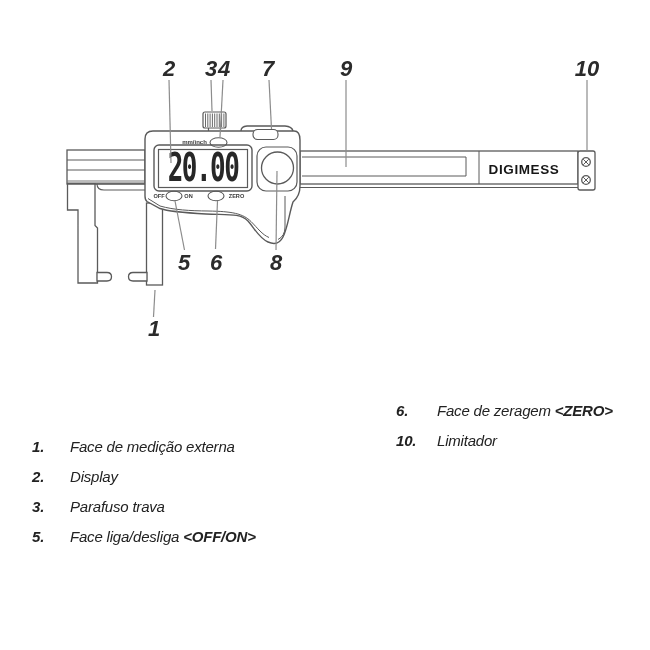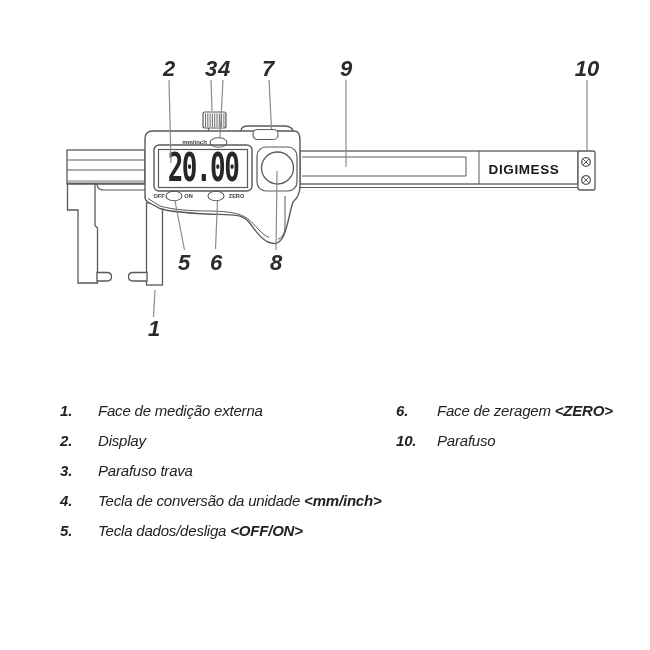--- a/index.html
+++ b/index.html
@@ -6,21 +6,21 @@
   #page{position:relative;width:650px;height:650px;background:#ffffff;overflow:hidden;
         font-family:"Liberation Sans",sans-serif;}
   svg{position:absolute;left:0;top:0;}
   
   .co   {font:italic 700 22px "Liberation Sans",sans-serif;fill:#2b2b2b;text-anchor:middle;}
   .tiny {font:700 5.6px "Liberation Sans",sans-serif;fill:#3a3a3a;text-anchor:middle;}
   .brand{font:700 13.5px "Liberation Sans",sans-serif;fill:#161616;text-anchor:middle;letter-spacing:.6px;}
   .lcd  {font:700 26px "DejaVu Sans Mono",monospace;fill:#272727;text-anchor:middle;letter-spacing:-1.5px;}
   
   .legend-col{position:absolute;top:396px;}
-  .legend-col.left {left:60px;width:330px;}
+  .legend-col.left {left:32px;width:330px;margin-top:36px;}
   .legend-col.right{left:396px;width:240px;}
   .lrow{height:30px;line-height:30px;font-style:italic;font-size:15px;color:#222;
         letter-spacing:-0.2px;white-space:nowrap;}
   .lnum{display:inline-block;font-weight:700;}
   .legend-col.left  .lnum{width:38px;}
   .legend-col.right .lnum{width:41px;}
   .lbold{font-weight:700;}
 </style>
 </head>
 <body>
@@ -162,29 +162,26 @@
     <div class="lrow">
       <span class="lnum">1.</span><span>Face de medição externa</span><span class="lbold"></span>
     </div>
     <div class="lrow">
       <span class="lnum">2.</span><span>Display</span><span class="lbold"></span>
     </div>
     <div class="lrow">
       <span class="lnum">3.</span><span>Parafuso trava</span><span class="lbold"></span>
     </div>
     <div class="lrow">
-      <span class="lnum">4.</span><span>Tecla de conversão da unidade </span><span class="lbold">&lt;mm/inch&gt;</span>
-    </div>
-    <div class="lrow">
-      <span class="lnum">5.</span><span>Tecla dados/desliga </span><span class="lbold">&lt;OFF/ON&gt;</span>
+      <span class="lnum">5.</span><span>Face liga/desliga </span><span class="lbold">&lt;OFF/ON&gt;</span>
     </div>
   </div>
 
   <div class="legend-col right">
     <div class="lrow">
       <span class="lnum">6.</span><span>Face de zeragem </span><span class="lbold">&lt;ZERO&gt;</span>
     </div>
     <div class="lrow">
-      <span class="lnum">10.</span><span>Parafuso</span><span class="lbold"></span>
+      <span class="lnum">10.</span><span>Limitador</span><span class="lbold"></span>
     </div>
   </div>
 
 </div>
 
 </body></html>

